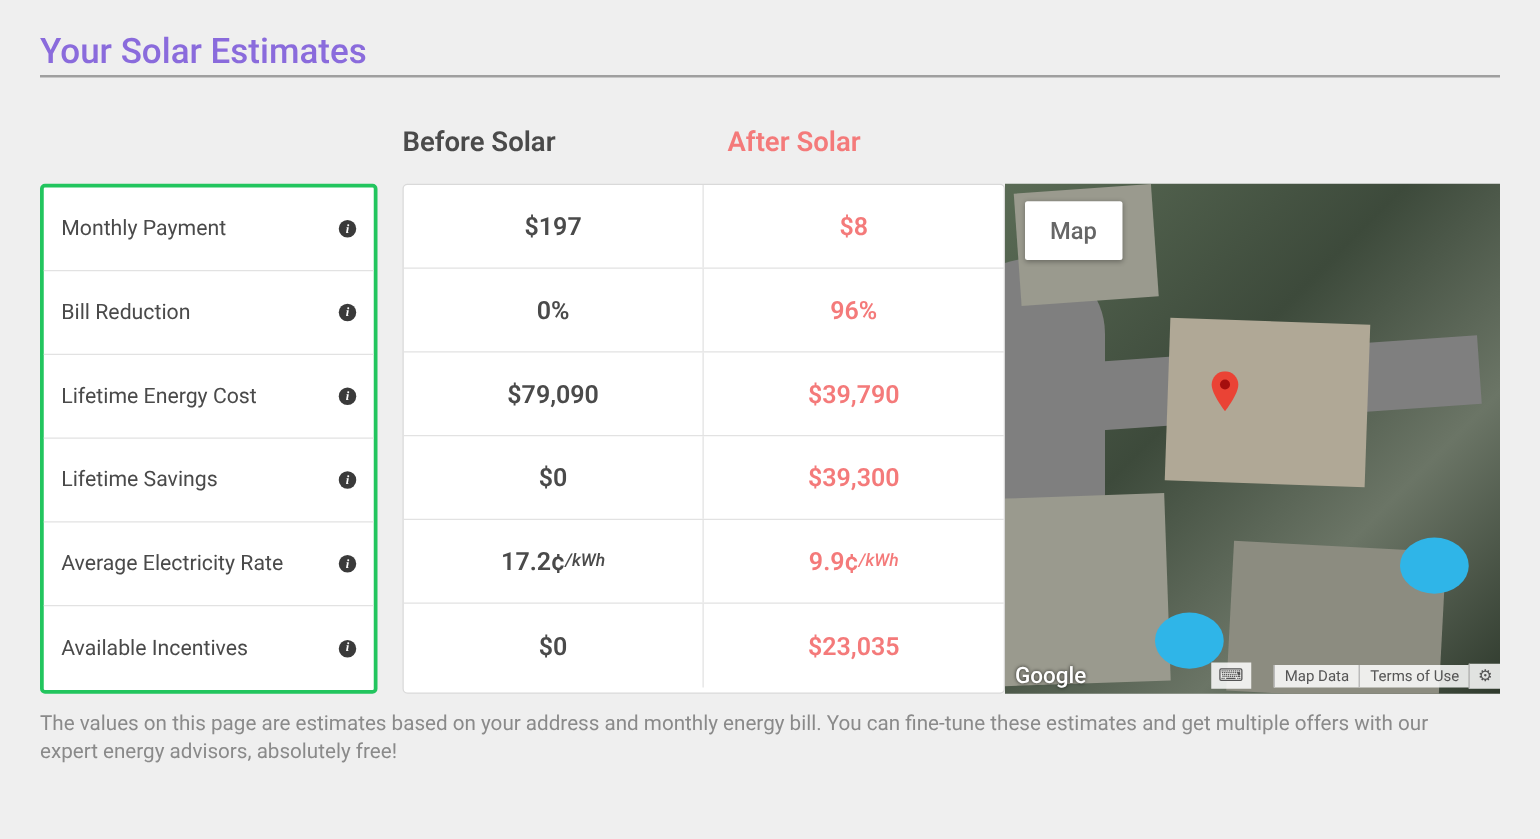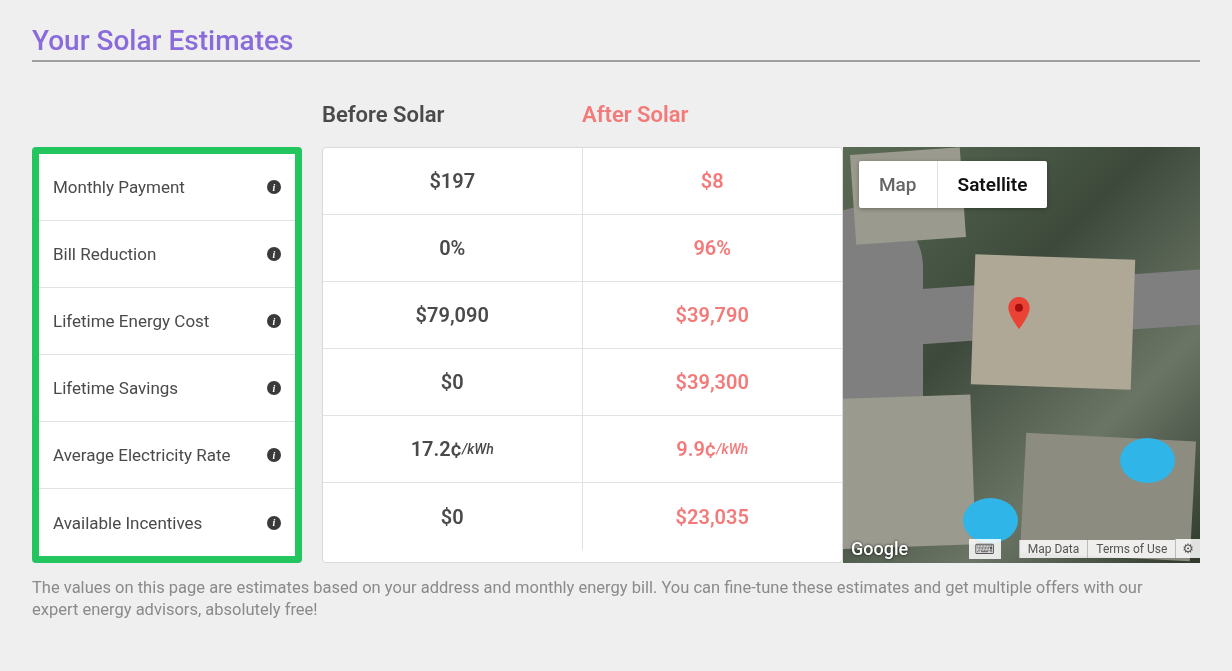--- a/index.html
+++ b/index.html
@@ -34,21 +34,21 @@
     font-weight: 600;
   }
   .h-before { color: #4a4a4a; }
   .h-after  { color: #f47a7a; }
 
   .grid-row { display: flex; align-items: stretch; }
 
   .labels {
     width: 270px;
     background: #fff;
-    border: 7px solid #22c55e;
+    border: 3px solid #22c55e;
     border-radius: 4px;
     display: flex;
     flex-direction: column;
   }
   .label-cell {
     height: 67px;
     border-bottom: 1px solid #e2e2e2;
     display: flex;
     align-items: center;
     padding: 0 14px;
@@ -65,21 +65,21 @@
     font-size: 10px;
     font-weight: 700;
     display: flex;
     align-items: center;
     justify-content: center;
     font-family: Georgia, serif;
     font-style: italic;
   }
 
   .values {
-    width: 521px;
+    width: 482px;
     margin-left: 20px;
     background: #fff;
     border: 1px solid #d9d9d9;
     border-radius: 4px;
     display: flex;
     flex-direction: column;
   }
   .value-row {
     height: 67px;
     border-bottom: 1px solid #e2e2e2;
@@ -295,21 +295,20 @@
       <div class="road-v"></div>
       <div class="roof r1"></div>
       <div class="roof r2"></div>
       <div class="roof r3"></div>
       <div class="roof r4"></div>
       <div class="pool p1"></div>
       <div class="pool p2"></div>
 
       <div class="map-type">
         <div class="map-type-btn">Map</div>
-        <div class="map-type-btn active">Satellite</div>
       </div>
 
       <svg class="pin" viewBox="0 0 24 36">
         <path d="M12 0C5.4 0 0 5.4 0 12c0 9 12 24 12 24s12-15 12-24C24 5.4 18.6 0 12 0z" fill="#ea4335"></path>
         <circle cx="12" cy="12" r="4.5" fill="#a50e0e"></circle>
       </svg>
 
       <div class="map-footer">
         <span class="glogo">Google</span>
         <span style="flex:1"></span>

